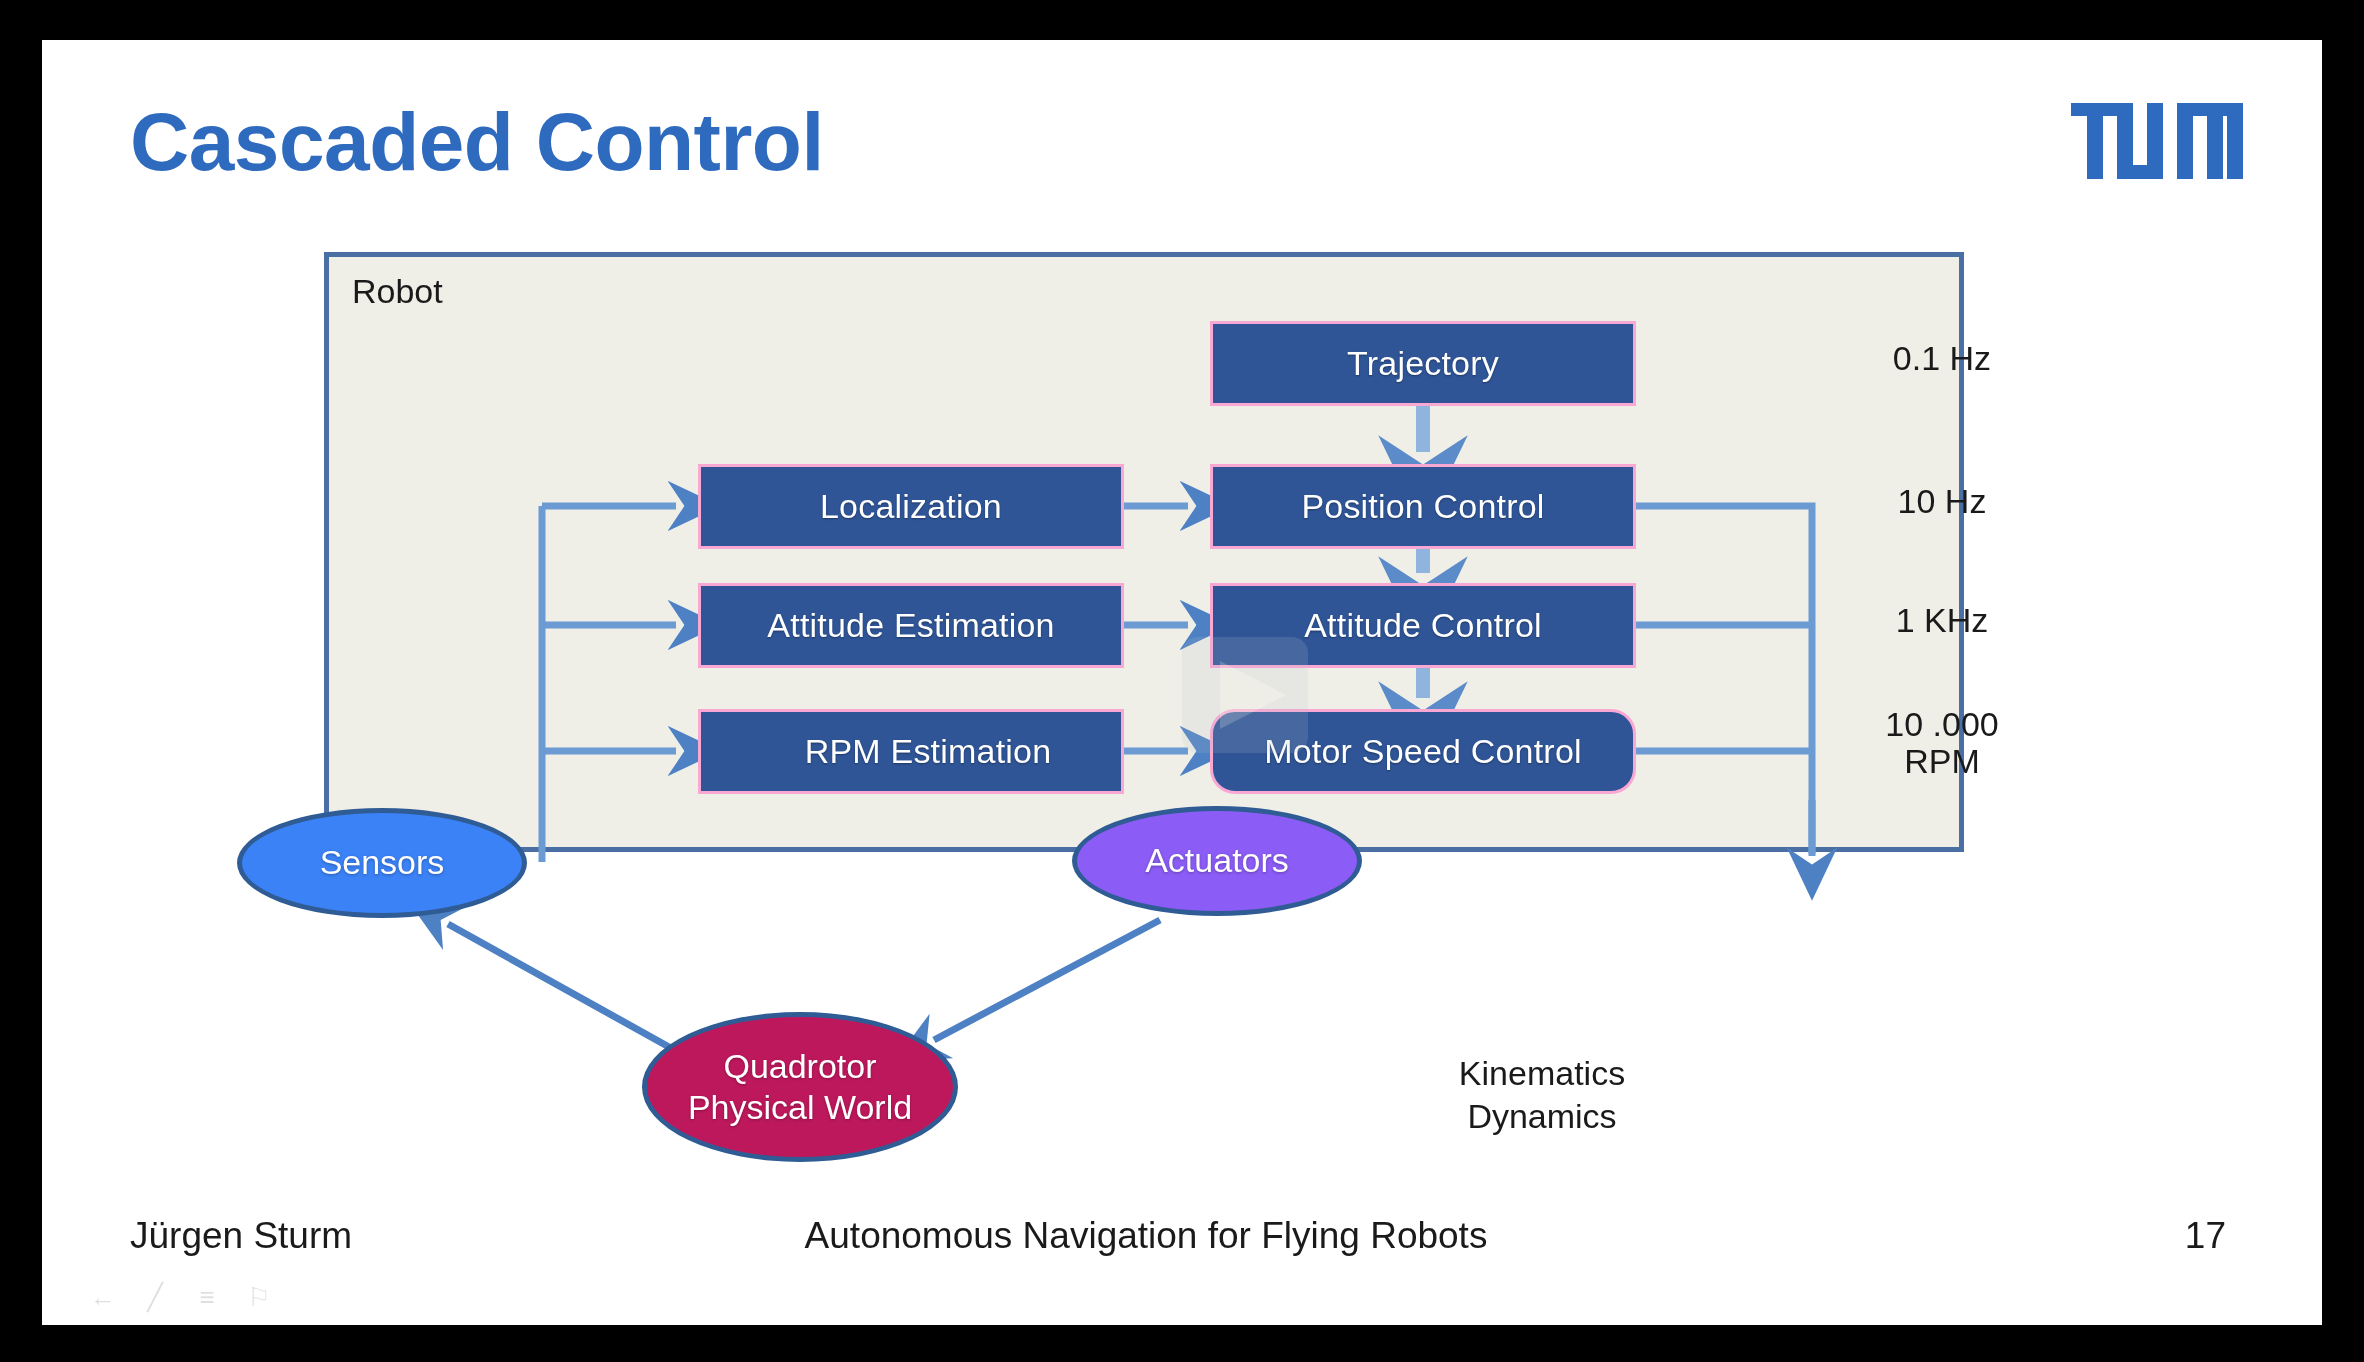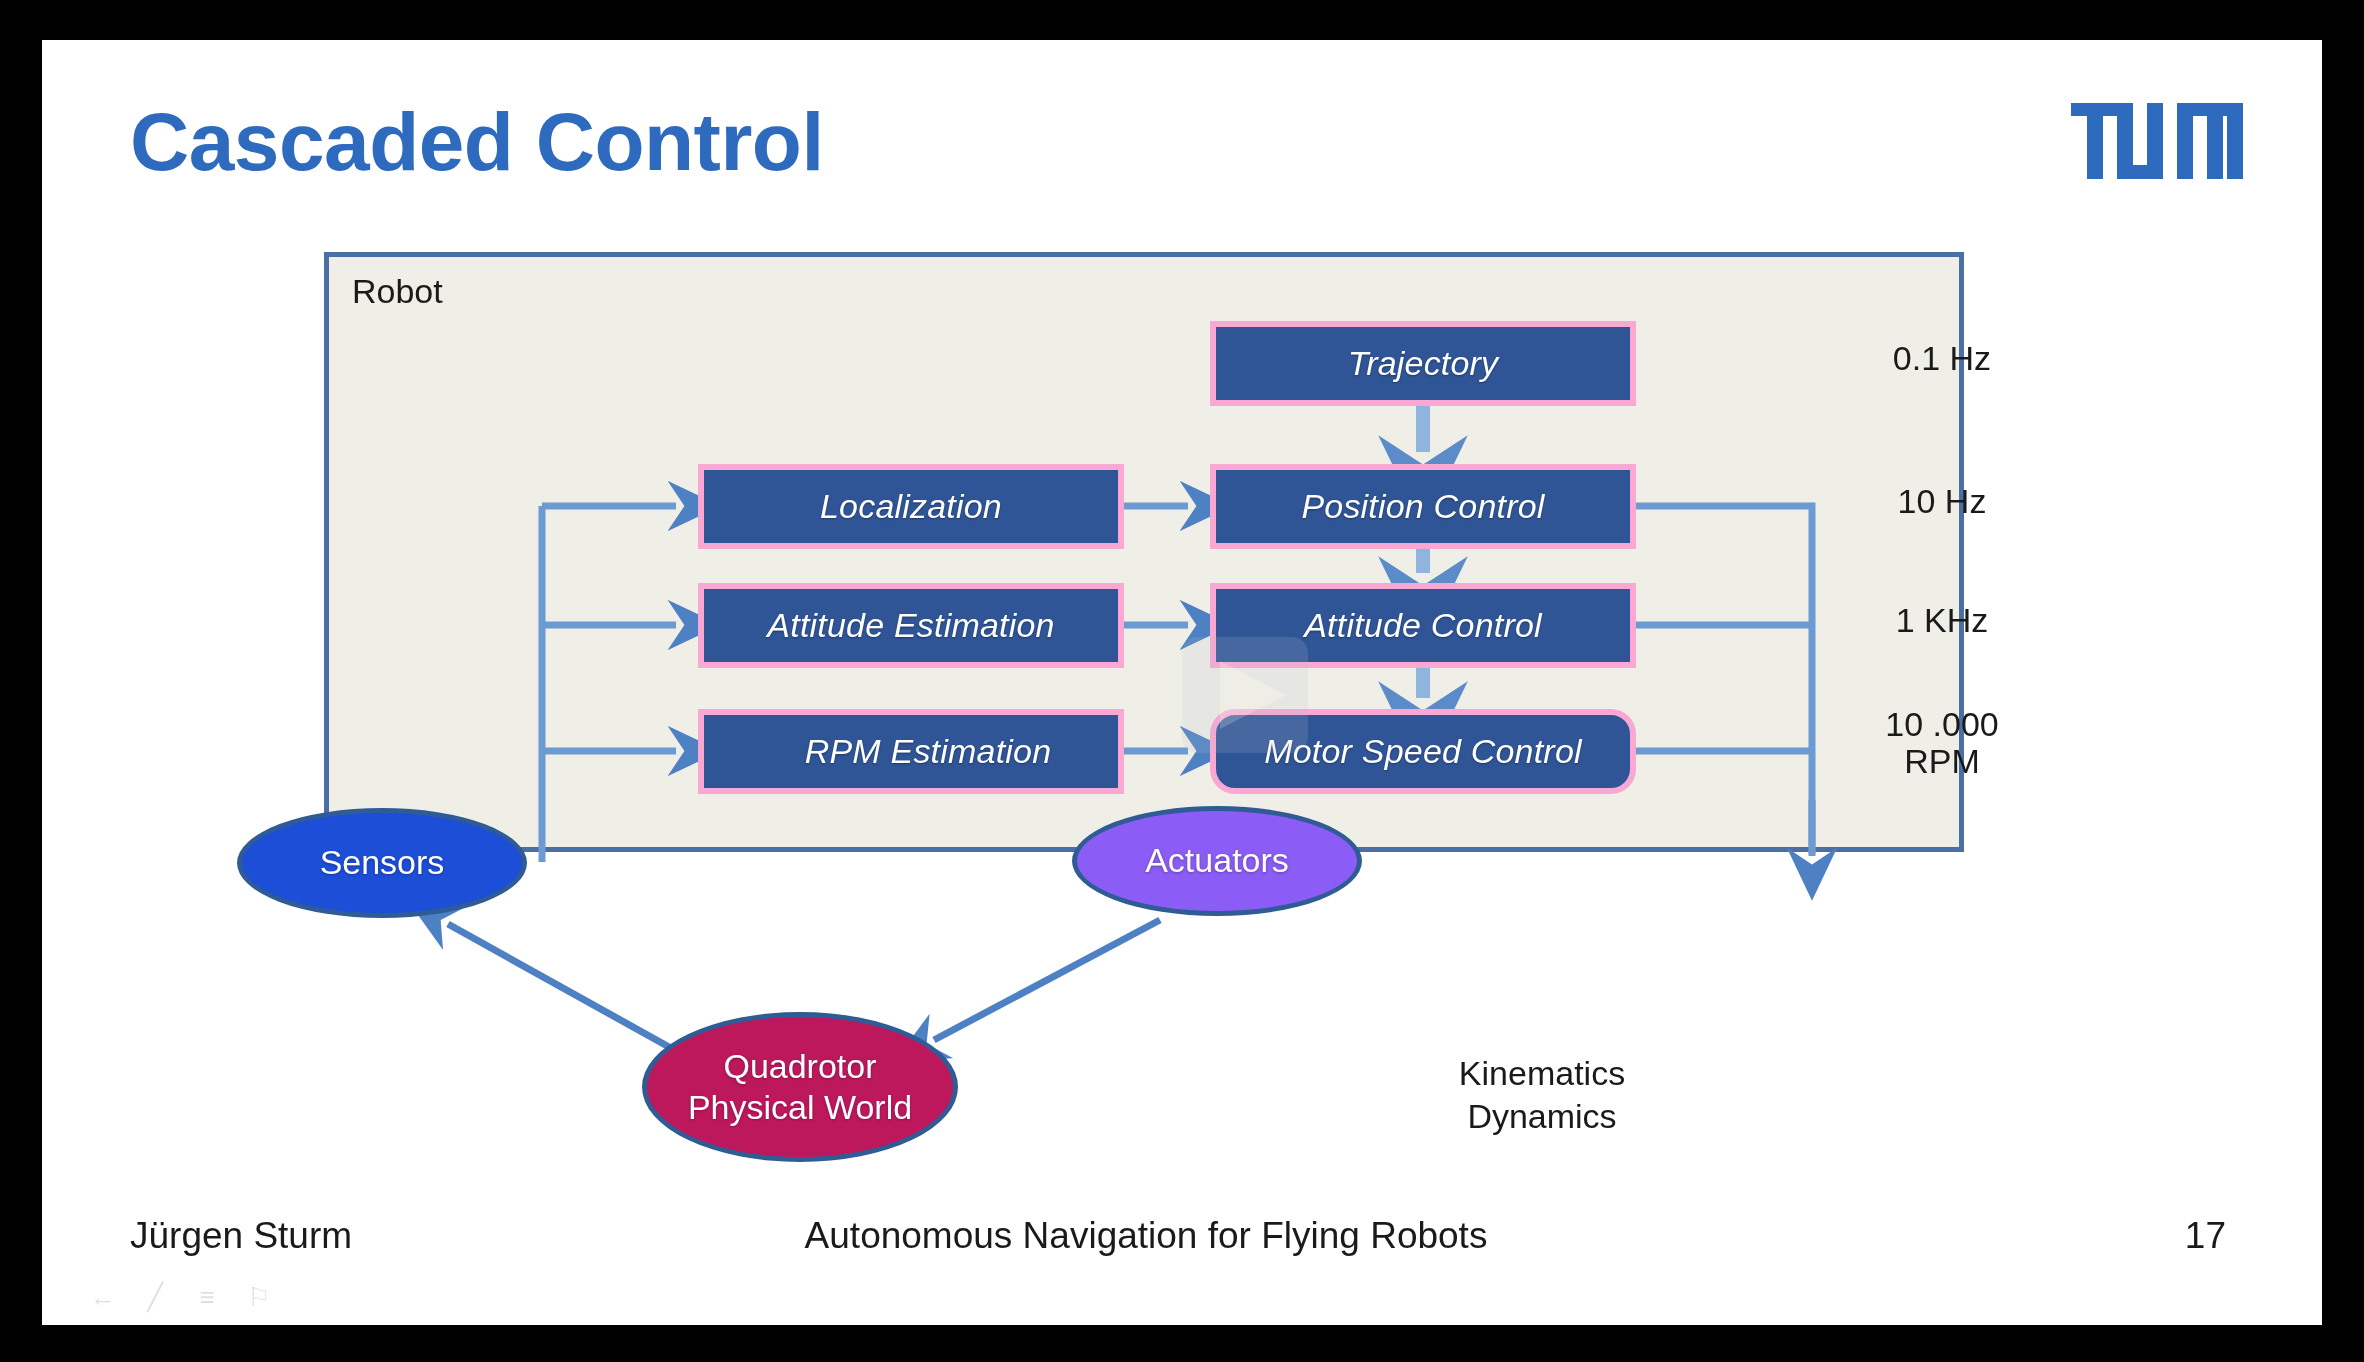--- a/index.html
+++ b/index.html
@@ -69,30 +69,29 @@
     left: 310px;
     top: 232px;
     font-size: 34px;
     color: #1a1a1a;
   }
 
   
   .pbox {
     position: absolute;
     background: #2f5597;
-    border: 6px solid #f9a8d4;
+    border: 3px solid #f9a8d4;
     box-sizing: border-box;
     color: #ffffff;
     font-size: 34px;
     display: flex;
     align-items: center;
     justify-content: center;
     text-shadow: 0 1px 2px rgba(0,0,0,0.35);
     letter-spacing: 0.2px;
-    font-style: italic;
   }
 
   #box-trajectory     { left: 1168px; top: 281px; width: 426px; height: 85px; }
   #box-localization   { left: 656px;  top: 424px; width: 426px; height: 85px; }
   #box-position       { left: 1168px; top: 424px; width: 426px; height: 85px; }
   #box-attitude-est   { left: 656px;  top: 543px; width: 426px; height: 85px; }
   #box-attitude-ctrl  { left: 1168px; top: 543px; width: 426px; height: 85px; }
   #box-rpm-est        { left: 656px;  top: 669px; width: 426px; height: 85px; padding-left: 34px; }
   #box-motor          { left: 1168px; top: 669px; width: 426px; height: 85px; border-radius: 25px; }
 
@@ -128,21 +127,21 @@
     box-sizing: border-box;
     display: flex;
     align-items: center;
     justify-content: center;
     color: #ffffff;
     font-size: 34px;
     text-align: center;
     line-height: 1.22;
     text-shadow: 0 1px 3px rgba(0,0,0,0.3);
   }
-  #ell-sensors   { left: 195px;  top: 768px; width: 290px; height: 110px; background: #1d4ed8; }
+  #ell-sensors   { left: 195px;  top: 768px; width: 290px; height: 110px; background: #3b82f6; }
   #ell-actuators { left: 1030px; top: 766px; width: 290px; height: 110px; background: #8b5cf6; }
   #ell-quadrotor { left: 600px;  top: 972px; width: 316px; height: 150px; background: #be185d; }
 
   
   #kin {
     position: absolute;
     left: 1360px;
     top: 1012px;
     width: 280px;
     text-align: center;

